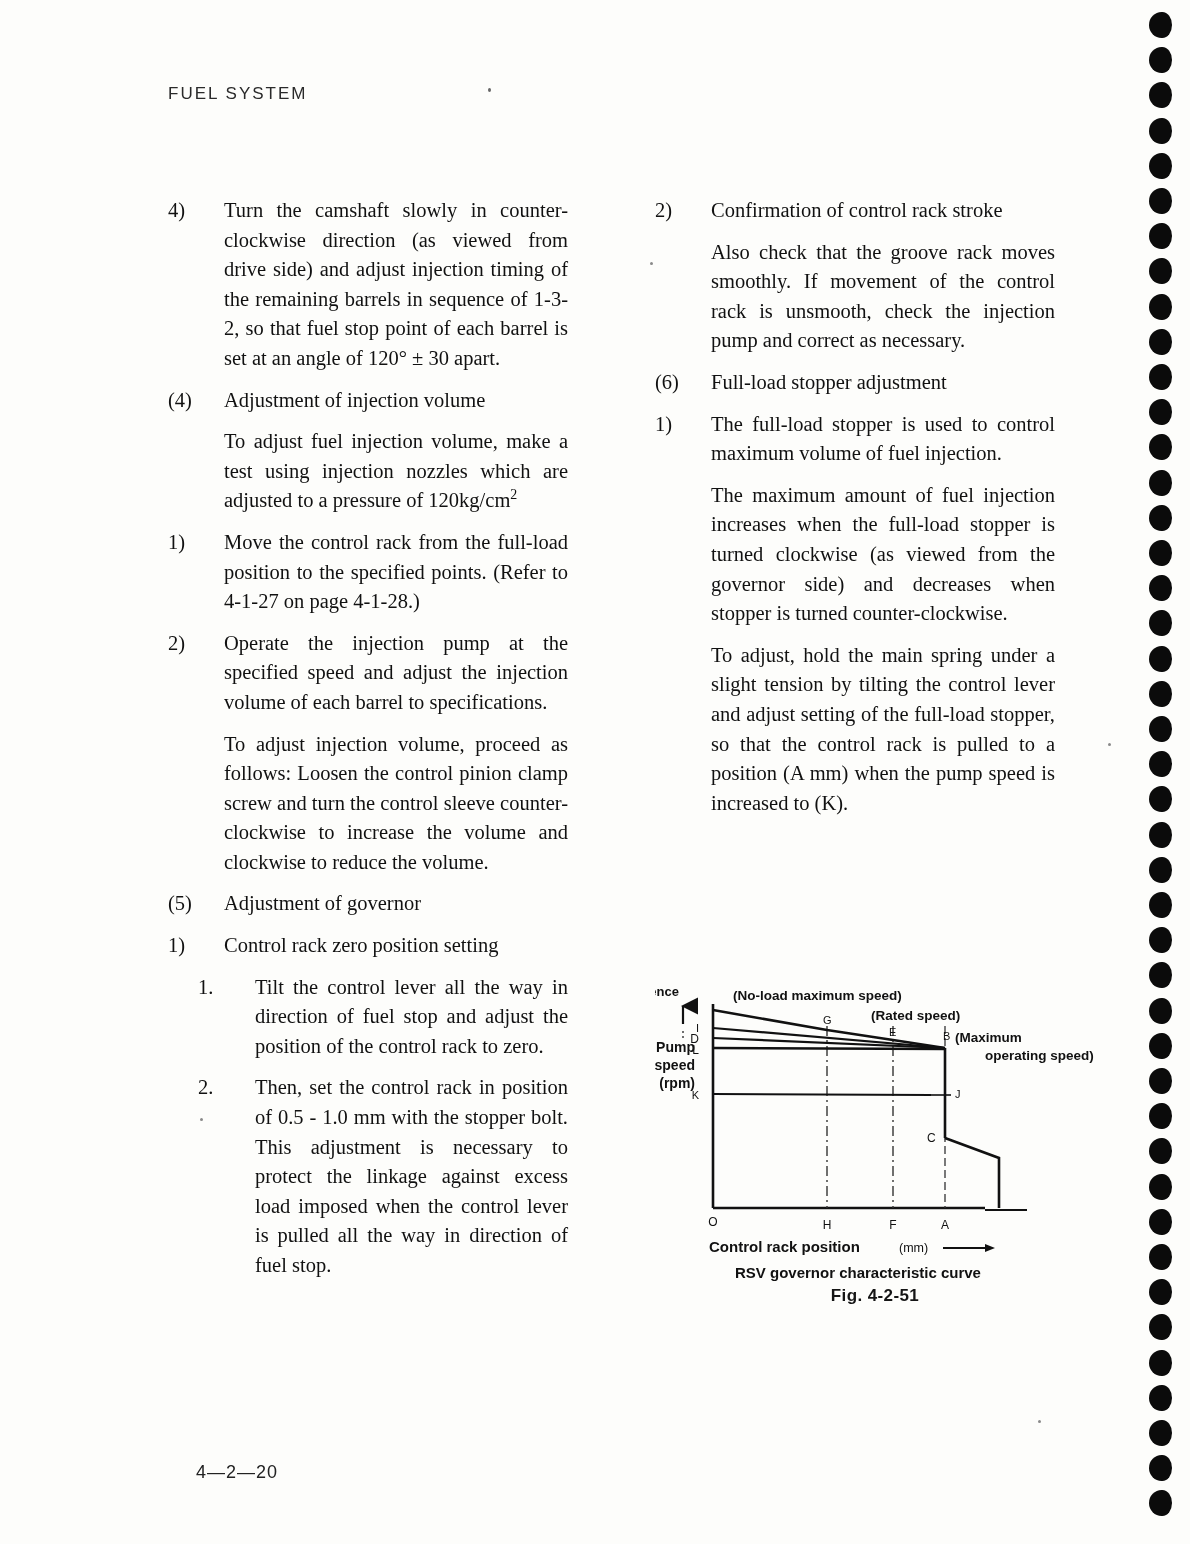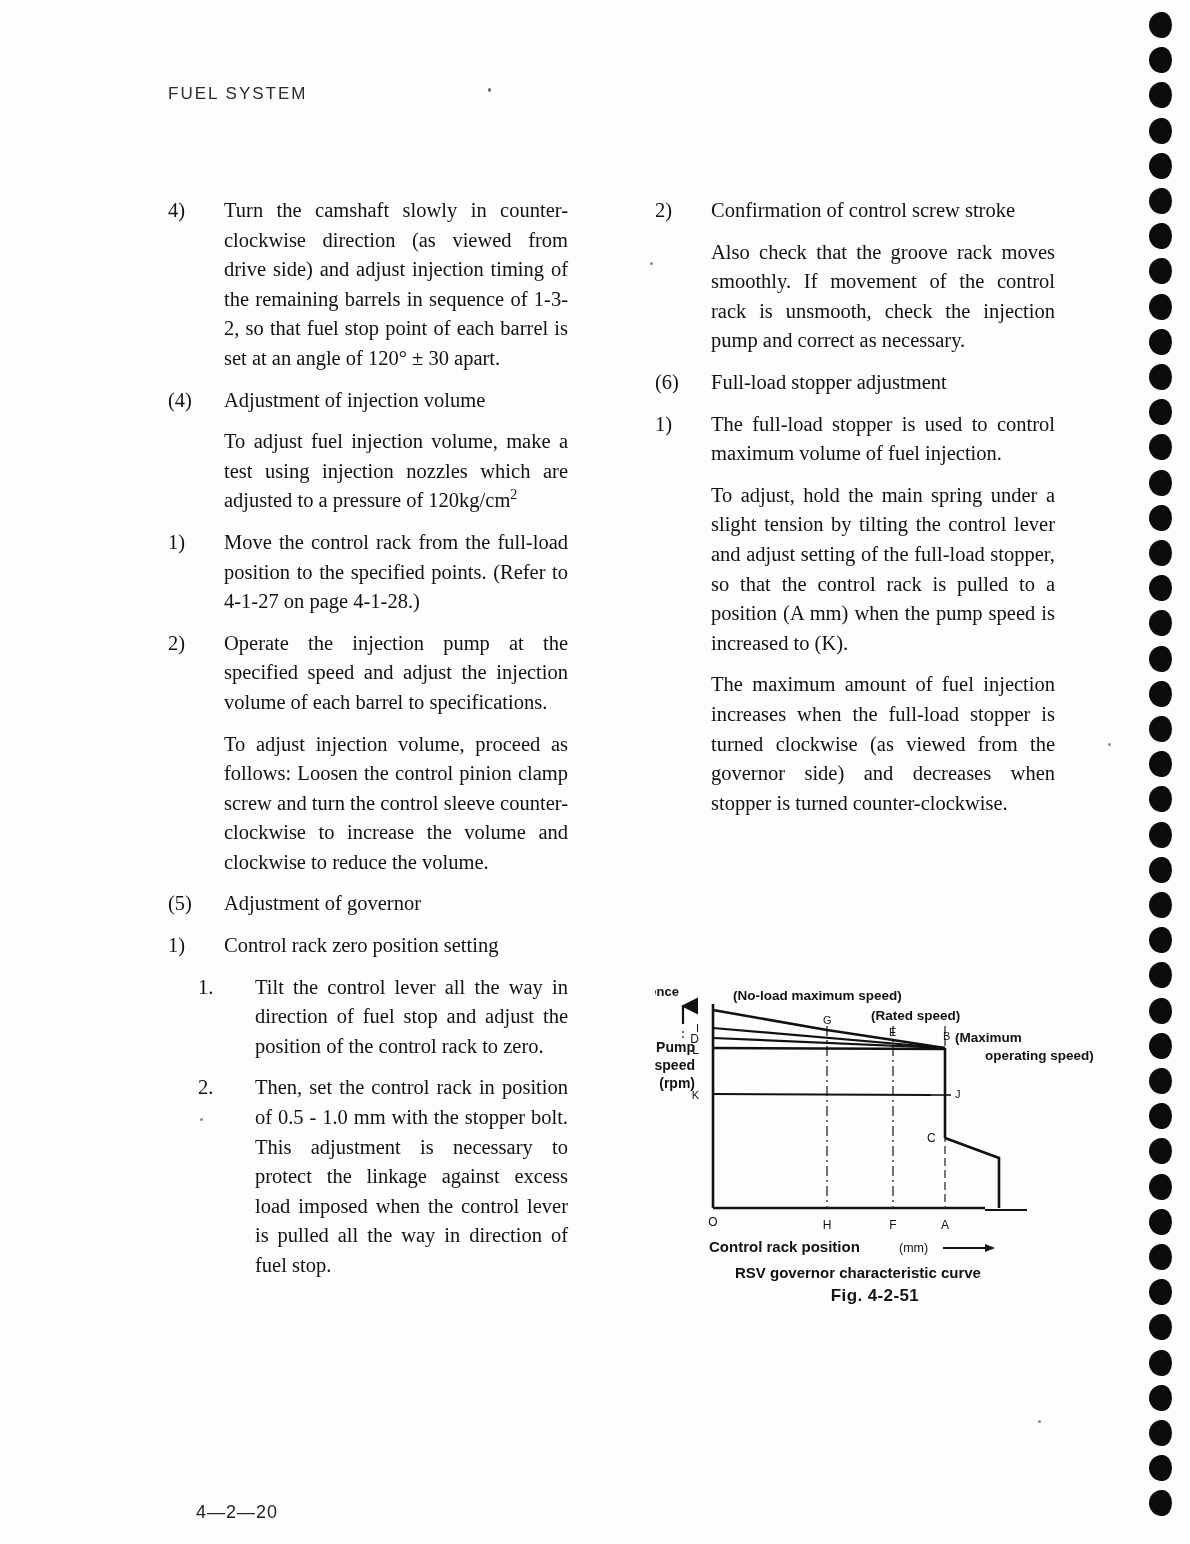--- a/index.html
+++ b/index.html
@@ -120,21 +120,21 @@
     font-weight: bold;
     font-size: 17px;
     letter-spacing: 0.4px;
     color: #151515;
   }
 
   
   .folio {
     position: absolute;
     left: 196px;
-    top: 1502px;
+    top: 1462px;
     font-family: "Liberation Sans", sans-serif;
     font-size: 18px;
     letter-spacing: 1px;
     color: #222;
   }
 
   
   .speck {
     position: absolute;
     background: #8a8a8a;
@@ -232,38 +232,38 @@
       </div>
       <div class="blk">
         <div class="sub-marker">2.</div>
         <div class="body ind-sub-body">Then, set the control rack in position of 0.5 - 1.0 mm with the stopper bolt.  This adjustment is necessary to protect the linkage against excess load imposed when the control lever is pulled all the way in direction of fuel stop.</div>
       </div>
     </div>
 
   <div class="col col-right">
       <div class="blk">
         <div class="marker">2)</div>
-        <div class="body ind">Confirmation of control screw stroke</div>
+        <div class="body ind">Confirmation of control rack stroke</div>
       </div>
       <div class="blk">
         <div class="body ind">Also check that the groove rack moves smoothly.  If movement of the control rack is unsmooth, check the injection pump and correct as necessary.</div>
       </div>
       <div class="blk">
         <div class="marker">(6)</div>
         <div class="body ind">Full-load stopper adjustment</div>
       </div>
       <div class="blk">
         <div class="marker">1)</div>
         <div class="body ind">The full-load stopper is used to control maximum volume of fuel injection.</div>
       </div>
       <div class="blk">
+        <div class="body ind">The maximum amount of fuel injection increases when the full-load stopper is turned clockwise (as viewed from the governor side) and decreases when stopper is turned counter-clockwise.</div>
+      </div>
+      <div class="blk">
         <div class="body ind">To adjust, hold the main spring under a slight tension by tilting the control lever and adjust setting of the full-load stopper, so that the control rack is pulled to a position (A mm) when the pump speed is increased to (K).</div>
-      </div>
-      <div class="blk">
-        <div class="body ind">The maximum amount of fuel injection increases when the full-load stopper is turned clockwise (as viewed from the governor side) and decreases when stopper is turned counter-clockwise.</div>
       </div>
     </div>
 
   <div class="figure">
     <svg class="fig-svg" width="440" height="300" viewBox="0 0 440 300">
       <defs>
         <marker id="arrowUp" markerWidth="8" markerHeight="8" refX="4" refY="1" orient="auto">
             <path d="M4,0 L8,8 L0,8 Z" fill="#111"></path>
           </marker>
       </defs>

